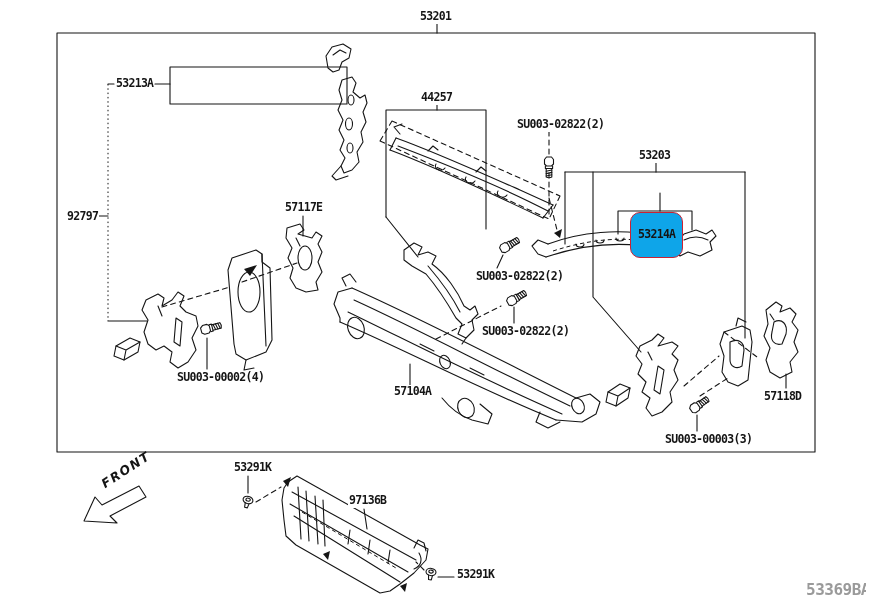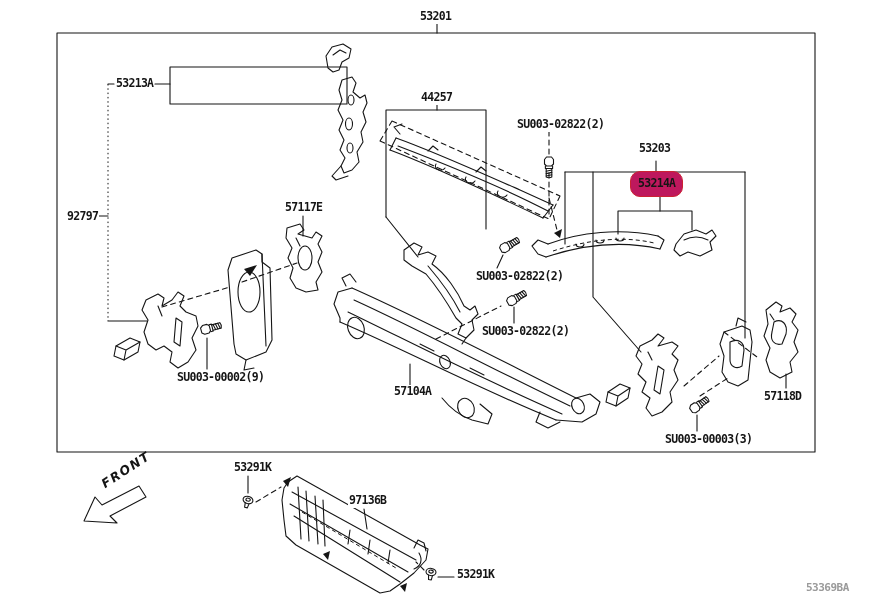--- a/index.html
+++ b/index.html
@@ -6,29 +6,29 @@
   .stage{
     position:relative;width:866px;height:603px;background:#fff;overflow:hidden;
     font-family:"DejaVu Sans Mono","Liberation Mono",monospace;
   }
   .stage svg{position:absolute;left:0;top:0;}
   .lbl{
     position:absolute;font-size:11.5px;font-weight:bold;letter-spacing:-0.7px;
     color:#151515;white-space:nowrap;line-height:1;background:#fff;padding:1px 1px;
   }
   .lbl.hl{
-    border:1.6px solid #cc2233;border-radius:10px;padding:6px 7px;background:#be185d;
+    border:1.6px solid #cc2233;border-radius:10px;padding:16px 7px;background:#0ea5e9;margin-top:41px;
   }
   .front-label{
     position:absolute;left:103px;top:479px;font-size:12.5px;font-weight:bold;font-style:italic;
     letter-spacing:1.5px;color:#151515;transform:rotate(-33deg);transform-origin:0 50%;
     font-family:"DejaVu Sans","Liberation Sans",sans-serif;line-height:1;
   }
   .fig-code{
-    position:absolute;left:806px;top:582px;font-size:11px;font-weight:bold;
+    position:absolute;left:806px;top:582px;font-size:16px;font-weight:bold;
     letter-spacing:-0.5px;color:#9a9a9a;line-height:1;
   }
   
   .s{fill:none;stroke:#151515;stroke-width:1.1;stroke-linecap:round;stroke-linejoin:round;}
   .d{fill:none;stroke:#151515;stroke-width:1.1;stroke-dasharray:5 4;stroke-linecap:round;}
   .dt{fill:none;stroke:#151515;stroke-width:1;stroke-dasharray:1.5 2.8;}
   .d2{fill:none;stroke:#151515;stroke-width:1;stroke-dasharray:4 3;}
   .f{fill:#151515;stroke:none;}
 </style>
 </head>
@@ -212,26 +212,26 @@
     </g>
 
     <path class="s" d="M84,521 L95,497 L102,505 L139,486 L146,497 L110,516 L117,523 Z"></path>
   </svg>
 
   <div class="lbl" style="left:419px;top:10px">53201</div>
   <div class="lbl" style="left:115px;top:77px">53213A</div>
   <div class="lbl" style="left:66px;top:210px">92797</div>
   <div class="lbl" style="left:420px;top:91px">44257</div>
   <div class="lbl" style="left:516px;top:118px">SU003-02822(2)</div>
-  <div class="lbl" style="left:638px;top:142px">53203</div>
+  <div class="lbl" style="left:638px;top:149px">53203</div>
   <div class="lbl hl" style="left:630px;top:171px">53214A</div>
   <div class="lbl" style="left:284px;top:201px">57117E</div>
   <div class="lbl" style="left:475px;top:270px">SU003-02822(2)</div>
   <div class="lbl" style="left:481px;top:325px">SU003-02822(2)</div>
-  <div class="lbl" style="left:176px;top:371px">SU003-00002(9)</div>
+  <div class="lbl" style="left:176px;top:371px">SU003-00002(4)</div>
   <div class="lbl" style="left:393px;top:385px">57104A</div>
   <div class="lbl" style="left:763px;top:390px">57118D</div>
   <div class="lbl" style="left:664px;top:433px">SU003-00003(3)</div>
   <div class="lbl" style="left:233px;top:461px">53291K</div>
   <div class="lbl" style="left:348px;top:494px">97136B</div>
   <div class="lbl" style="left:456px;top:568px">53291K</div>
 
   <div class="front-label">FRONT</div>
 
   <div class="fig-code">53369BA</div>

